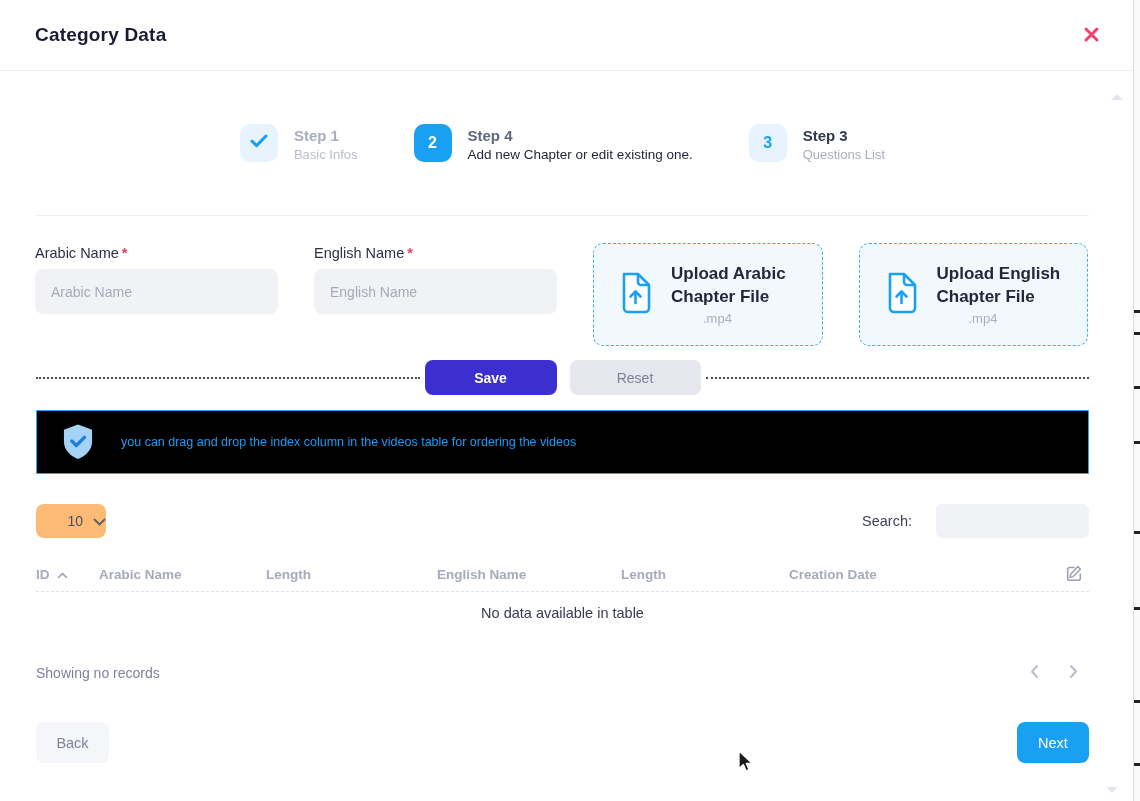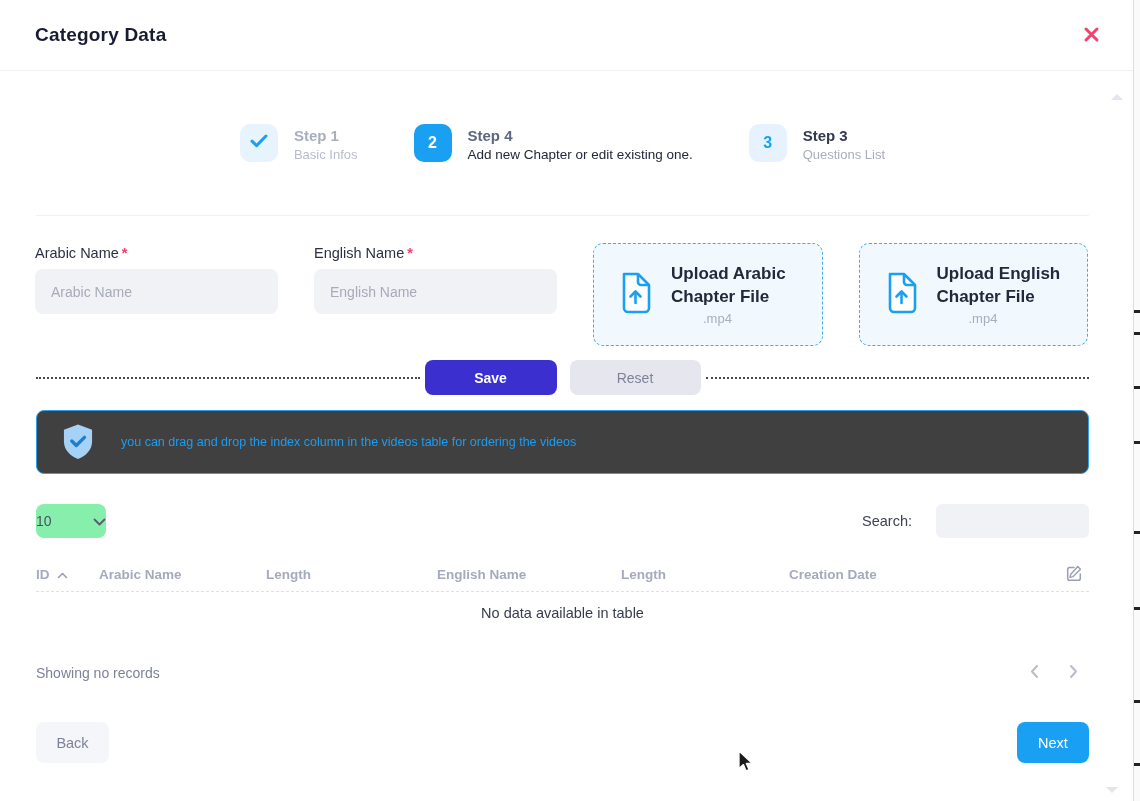--- a/index.html
+++ b/index.html
@@ -50,29 +50,29 @@
   
   .actions-row { position:absolute; top:360px; left:36px; width:1053px; height:35px; display:flex; align-items:center; }
   .dotline { flex:1; border-top:2px dotted #4a4a4f; height:0; }
   .btn-save { width:132px; height:35px; margin:0 13px 0 5px; border:none; border-radius:8px; background:#3b2fd0;
     color:#fff; font-size:14px; font-weight:700; font-family:"Liberation Sans", sans-serif; cursor:pointer; }
   .btn-reset { width:131px; height:35px; margin-right:5px; border:none; border-radius:8px; background:#e6e7ee;
     color:#7e8299; font-size:14px; font-family:"Liberation Sans", sans-serif; cursor:pointer; }
 
   
   .banner { position:absolute; top:410px; left:36px; width:1053px; height:64px; border:1px solid #2f9ff0;
-    border-radius:8px; background:#404040; display:flex; align-items:center; }
+    border-radius:1px; background:#000000; display:flex; align-items:center; }
   .banner-icon { margin-left:24px; display:flex; }
   .banner-text { margin-left:26px; font-size:12.5px; color:#1a9df3; }
 
   
   .controls-row { position:absolute; top:503px; left:36px; width:1053px; height:35px; display:flex;
     align-items:center; justify-content:space-between; }
-  .page-select { width:70px; height:34px; border-radius:8px; background:#86efac; display:flex; align-items:center;
-    justify-content:space-between; gap:10px; font-size:14px; color:#4a5064; cursor:pointer; }
+  .page-select { width:70px; height:34px; border-radius:8px; background:#fdba74; display:flex; align-items:center;
+    justify-content:flex-end; gap:10px; font-size:14px; color:#4a5064; cursor:pointer; }
   .search-wrap { display:flex; align-items:center; gap:24px; }
   .search-label { font-size:14.5px; color:#3f4254; }
   .search-input { width:153px; height:34px; border:none; border-radius:6px; background:#f1f2f6; padding:0 10px;
     font-size:14px; color:#3f4254; outline:none; font-family:"Liberation Sans", sans-serif; }
 
   
   .thead { position:absolute; top:557px; left:36px; width:1053px; height:35px; display:flex; align-items:center;
     border-bottom:1px dashed #dde1ea; }
   .th { font-size:13.5px; font-weight:700; color:#a6abbc; }
   .th.c-id { width:63px; display:flex; align-items:center; gap:7px; cursor:pointer; }

